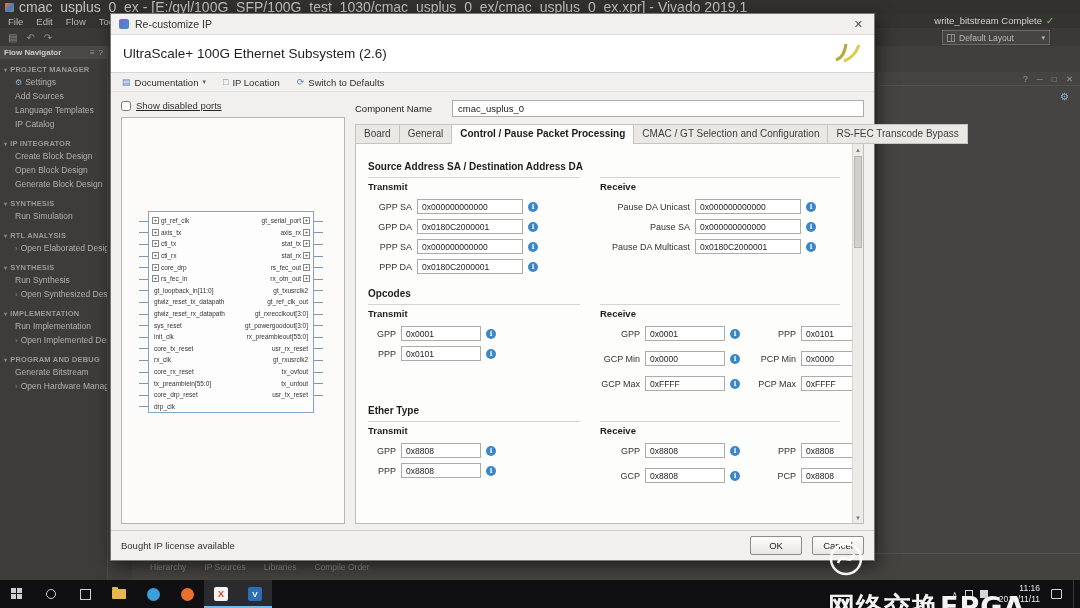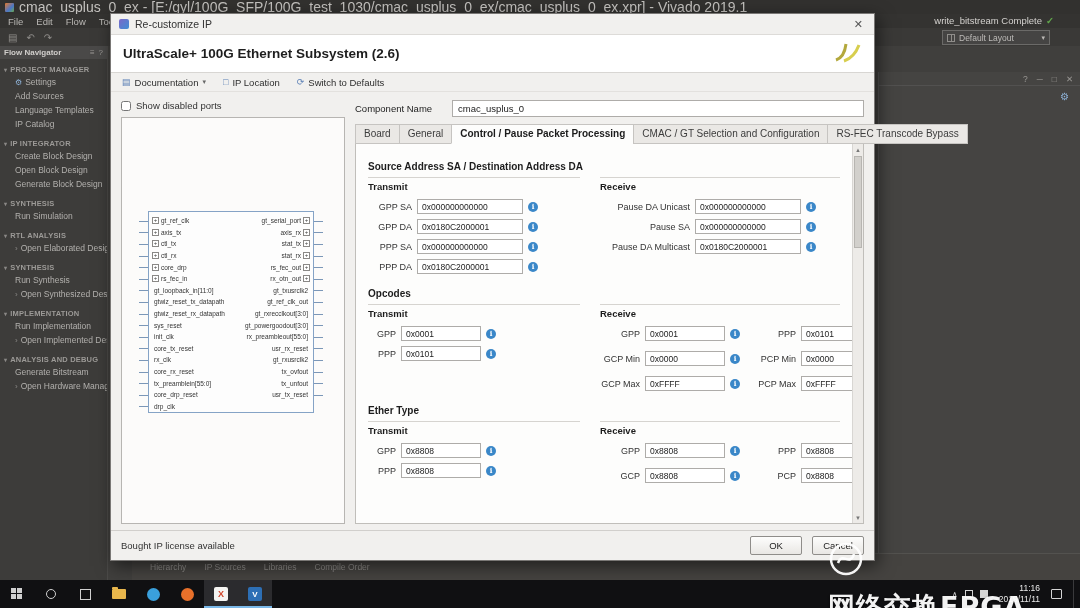--- a/index.html
+++ b/index.html
@@ -51,31 +51,31 @@
 
   
   .dialog { position:absolute; left:110px; top:13px; width:765px; height:548px; background:#f1f0ee;
     border:1px solid #77757370; border:1px solid #797775; box-shadow:3px 5px 16px rgba(0,0,0,0.55);
     display:flex; flex-direction:column; z-index:20; color:#222; }
   .dlg-titlebar { height:21px; display:flex; align-items:center; gap:6px; padding:6px 8px;
     border-bottom:1px solid #dddbd8; font-size:10.5px; color:#333; }
   .dlg-title-icon { width:10px; height:10px; border-radius:2px; background:linear-gradient(135deg,#7b68c9,#3f8fd4); }
   .dlg-close { margin-left:auto; color:#555; font-size:11px; padding:0 3px; }
   .dlg-header { height:38px; background:#fff; border-bottom:1px solid #d8d6d3; display:flex; align-items:center; padding:0 12px; }
-  .dlg-heading { font-size:13.5px; font-weight:bold; color:#1e1e1e; }
+  .dlg-heading { font-size:13.5px; font-weight:normal; color:#1e1e1e; }
   .dlg-logo { margin-left:auto; }
   .dlg-links { height:19px; display:flex; align-items:center; gap:17px; padding:0 11px; font-size:9.5px;
     color:#2e2e2e; border-bottom:1px solid #e3e1de; }
   .link-item { display:flex; align-items:center; gap:4px; }
   .link-ic { color:#5a7fb5; font-size:9px; }
   .link-dd { font-size:7px; color:#666; }
 
   .dlg-body { flex:1; display:flex; gap:10px; padding:8px 10px 6px; min-height:0; }
 
-  .ports-pane { width:224px; display:flex; flex-direction:column; min-height:0; }
+  .ports-pane { width:224px; display:flex; flex-direction:column; min-height:0;text-decoration:underline; }
   .show-ports { display:flex; align-items:center; gap:5px; font-size:9.5px; color:#333; }
   .show-ports input { width:10px; height:10px; }
   .symbol-wrap { flex:1; margin-top:6px; border:1px solid #b7b5b2; background:#fcfbfa; position:relative; }
   .ip-symbol { position:absolute; left:26px; top:93px; width:166px; height:202px; border:1px solid #85a3c6; background:#fdfdfd; }
   .ports-col { position:absolute; top:3px; font-size:6.5px; color:#333; }
   .ports-col.left { left:3px; }
   .ports-col.right { right:3px; }
   .port-row { height:11.6px; display:flex; align-items:center; gap:2px; white-space:nowrap; position:relative; }
   .ports-col.right .port-row { justify-content:flex-end; }
   .ports-col.left .port-row::before { content:""; position:absolute; left:-13px; top:50%; width:9px; height:1px; background:#7b97b8; }
@@ -270,21 +270,21 @@
         <div class="fn-sec-label">IMPLEMENTATION</div>
         <div class="fn-item">
             <span>Run Implementation</span>
           </div>
         <div class="fn-item">
             <span class="fn-arr">›</span>
             <span>Open Implemented Design</span>
           </div>
       </div>
       <div class="fn-sec">
-        <div class="fn-sec-label">ANALYSIS AND DEBUG</div>
+        <div class="fn-sec-label">PROGRAM AND DEBUG</div>
         <div class="fn-item">
             <span>Generate Bitstream</span>
           </div>
         <div class="fn-item">
             <span class="fn-arr">›</span>
             <span>Open Hardware Manager</span>
           </div>
       </div>
     </div>
   </div>

